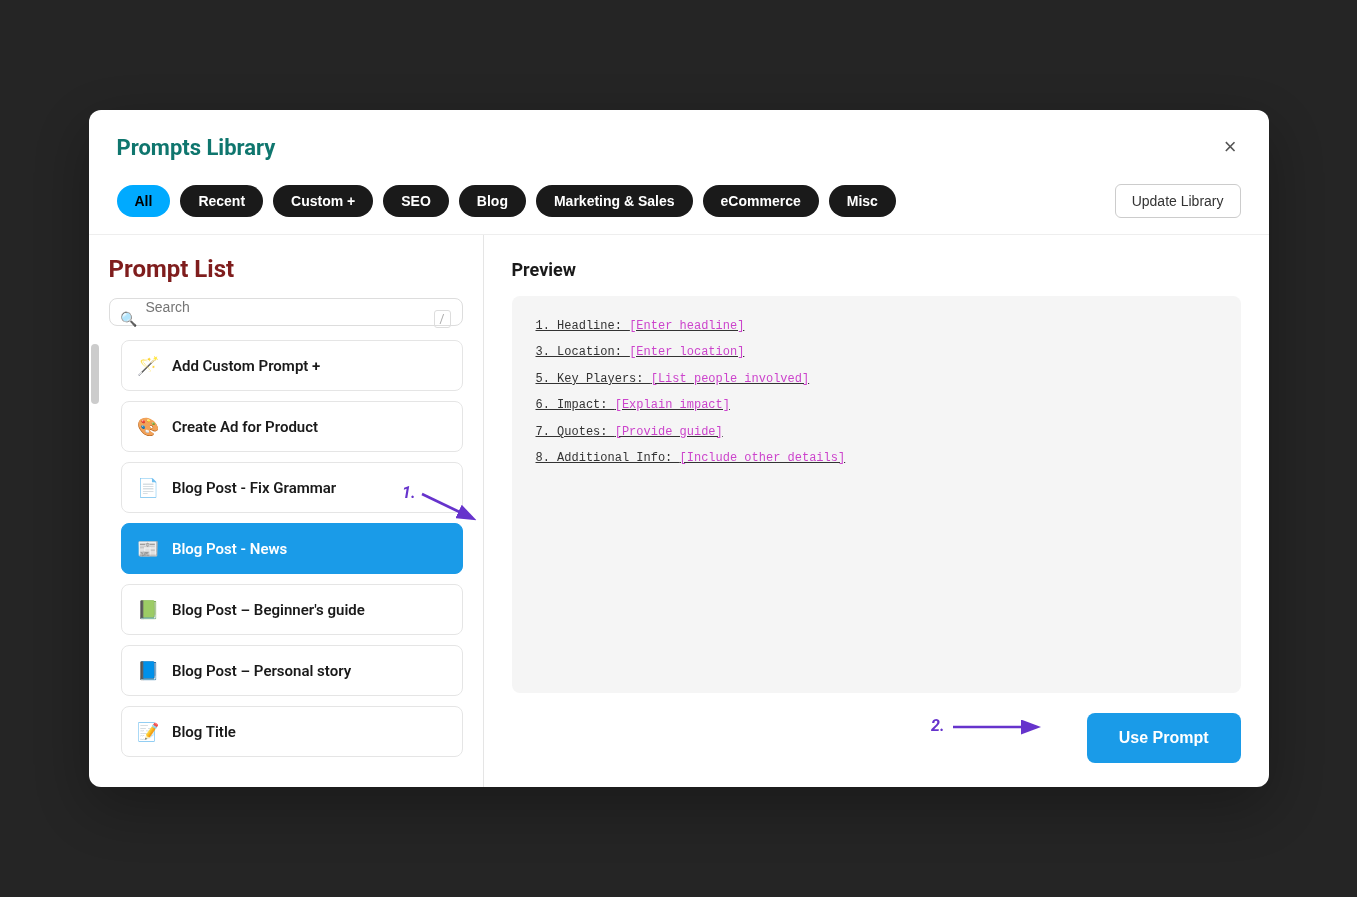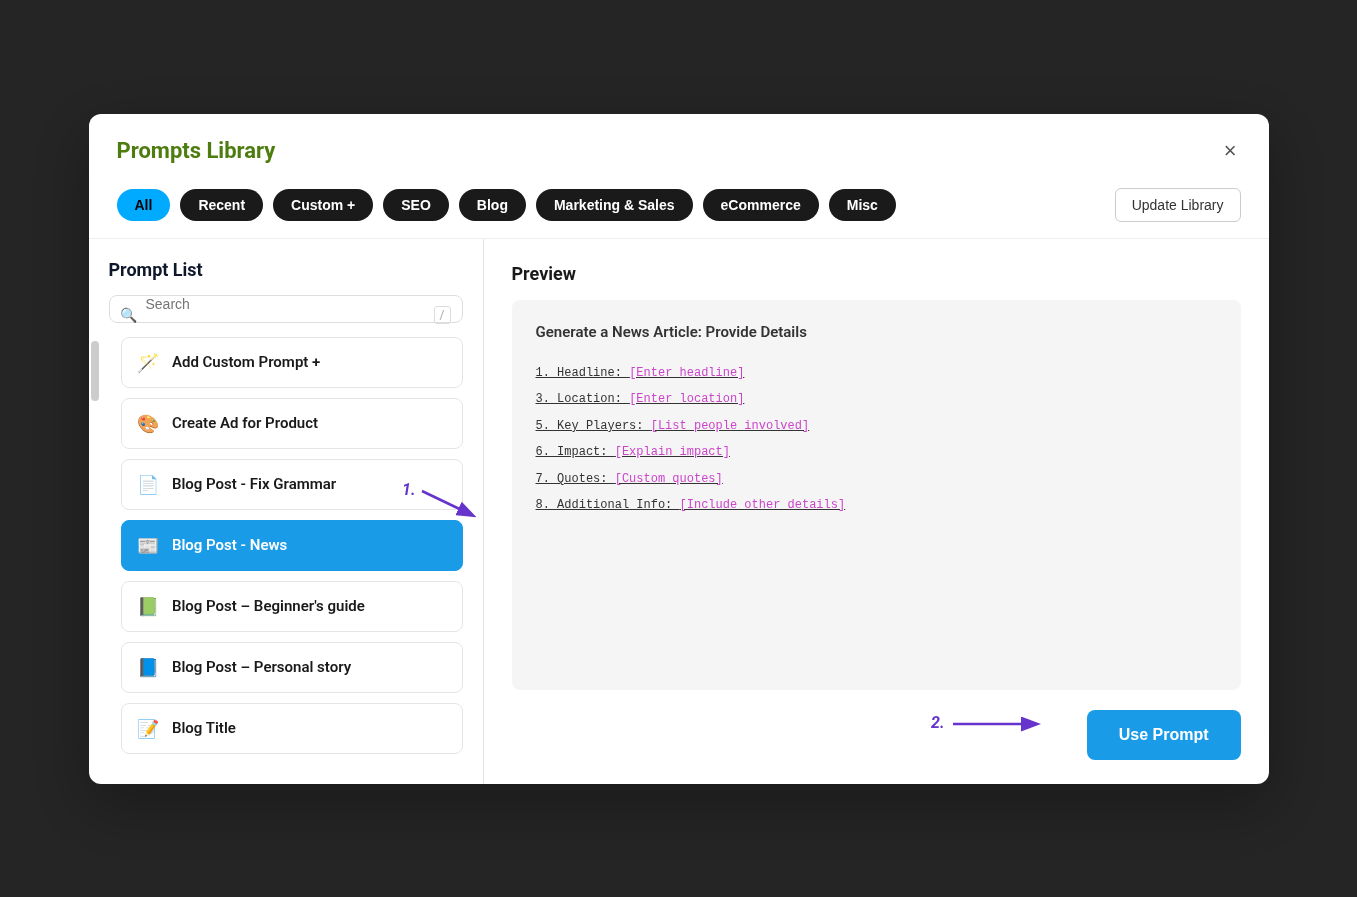--- a/index.html
+++ b/index.html
@@ -37,21 +37,21 @@
       display: flex;
       align-items: center;
       justify-content: space-between;
       padding: 22px 28px 16px 28px;
       border-bottom: none;
     }
 
     .modal-title {
       font-size: 22px;
       font-weight: 700;
-      color: #4d7c0f;
+      color: #0f766e;
     }
 
     .close-btn {
       background: none;
       border: none;
       cursor: pointer;
       font-size: 22px;
       color: #555;
       line-height: 1;
       padding: 4px;
@@ -109,23 +109,23 @@
     .left-panel {
       width: 395px;
       min-width: 395px;
       display: flex;
       flex-direction: column;
       border-right: 1px solid #e5e5e5;
       padding: 20px 0 0 0;
     }
 
     .prompt-list-title {
-      font-size: 18px;
+      font-size: 24px;
       font-weight: 700;
-      color: #0f172a;
+      color: #7f1d1d;
       padding: 0 20px 14px 20px;
     }
 
     .search-box-wrapper {
       padding: 0 20px 14px 20px;
       position: relative;
     }
 
     .search-box {
       width: 100%;
@@ -365,28 +365,27 @@
             </div>
 
           </div>
         </div>
       </div>
 
       <div class="right-panel">
         <div class="preview-title">Preview</div>
 
         <div class="preview-box">
-          <div class="preview-heading">Generate a News Article: Provide Details</div>
 
           <ol class="preview-list">
             <li>1. Headline: <span class="placeholder">[Enter headline]</span></li>
             <li>3. Location: <span class="placeholder">[Enter location]</span></li>
             <li>5. Key Players: <span class="placeholder">[List people involved]</span></li>
             <li>6. Impact: <span class="placeholder">[Explain impact]</span></li>
-            <li>7. Quotes: <span class="placeholder">[Custom quotes]</span></li>
+            <li>7. Quotes: <span class="placeholder">[Provide guide]</span></li>
             <li>8. Additional Info: <span class="placeholder">[Include other details]</span></li>
           </ol>
         </div>
 
         <div class="preview-footer">
 
           <svg style="position:absolute;right:190px;bottom:12px;width:120px;height:40px;overflow:visible;pointer-events:none;">
             <text x="0" y="20" font-size="16" font-weight="bold" fill="#6633cc" font-style="italic">2.</text>
             <line x1="22" y1="16" x2="105" y2="16" stroke="#6633cc" stroke-width="2.5" marker-end="url(#arrowhead2)"></line>
             <defs>

